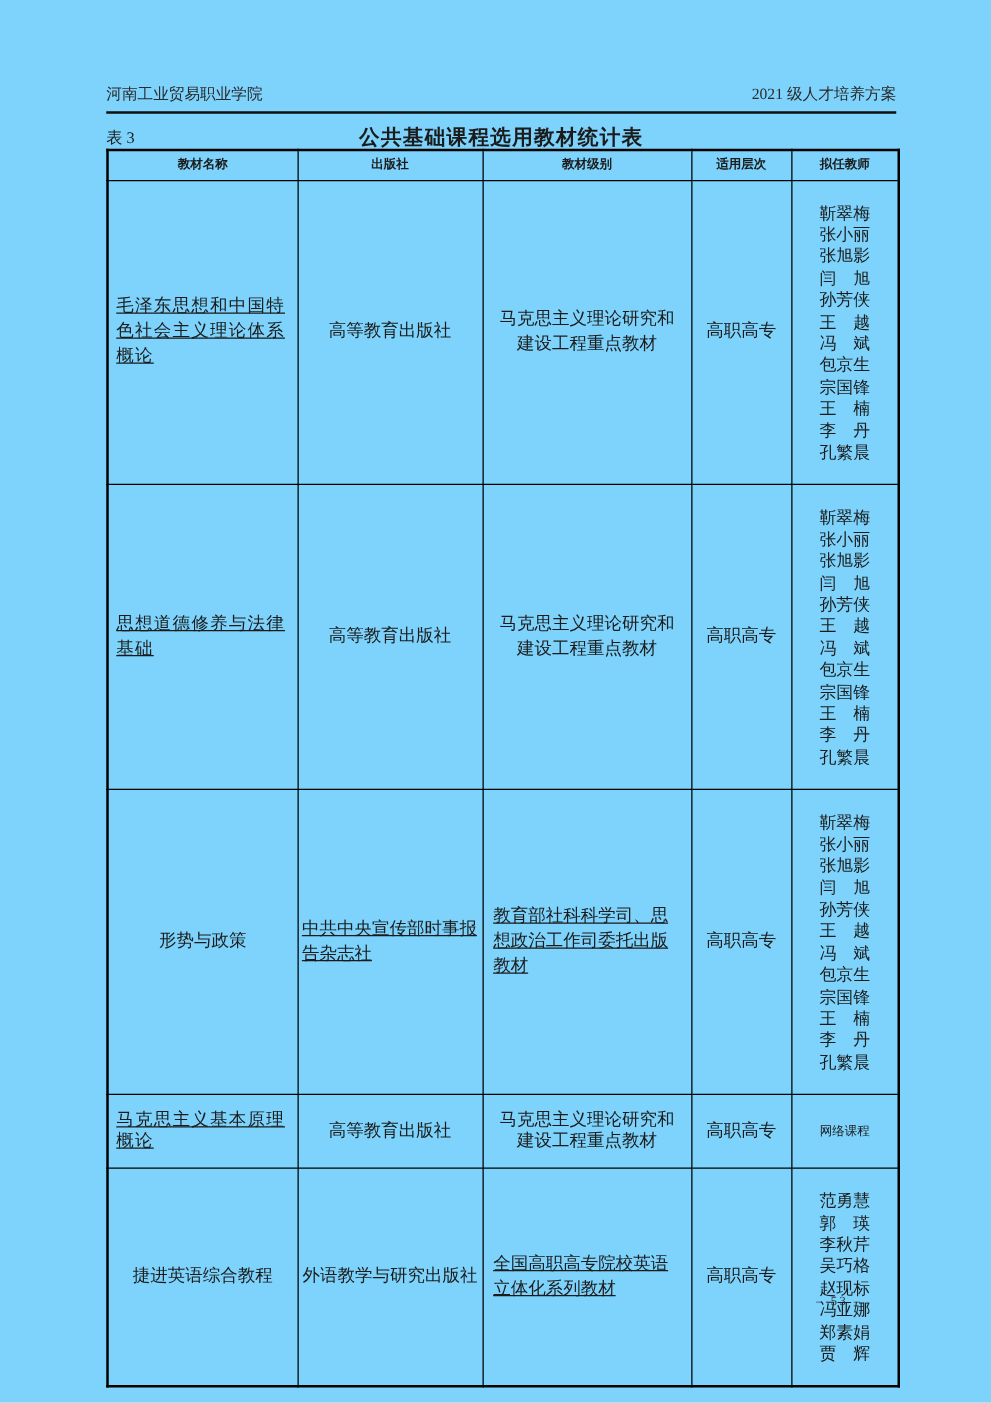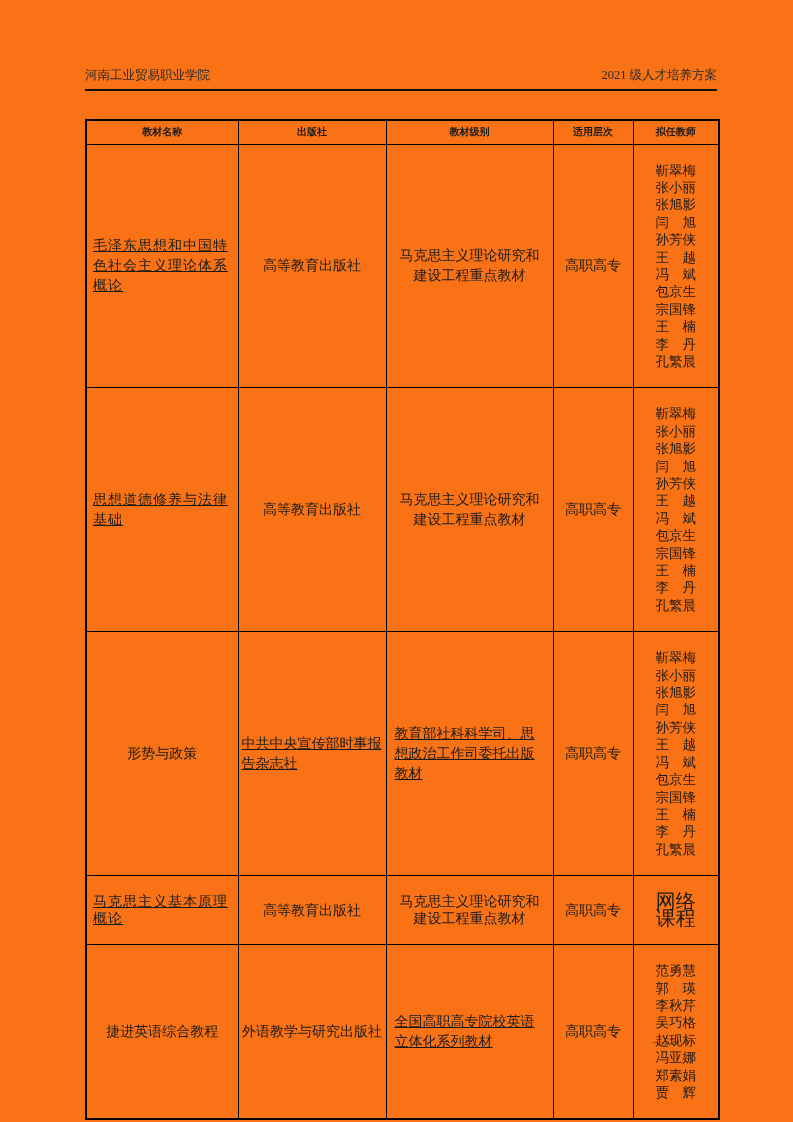--- a/index.html
+++ b/index.html
@@ -2,21 +2,21 @@
 <html><head>
 <meta charset="utf-8">
 <style>
   * { margin: 0; padding: 0; box-sizing: border-box; }
   html, body { background: #e8e8e8; }
   .page {
     position: relative;
     width: 793px;
     height: 1122px;
     margin: 0 auto;
-    background: #f97316;
+    background: #7dd3fc;
     color: #1b1b1b;
     font-family: "Liberation Serif", "DejaVu Serif", serif;
     overflow: hidden;
   }
   .doc-header {
     position: absolute;
     left: 85px;
     width: 632px;
     top: 67px;
     display: flex;
@@ -87,21 +87,21 @@
   td.c-level     { padding: 12px 8px; margin-left: 29px; }
   td.c-tier      { padding: 0; text-align: center; }
   td.c-teachers  { padding: 17px; text-align: center; }
   .al-left   { text-align: left; text-decoration: underline; }
   .al-center { text-align: center; }
   .teacher-line {
     line-height: 17.4px;
     font-size: 13.5px;
     text-align: center;
   }
-  td.c-teachers.single { font-size: 20px; }
+  td.c-teachers.single { font-size: 10px; }
   .page-number {
     position: absolute;
     top: 1036px;
     right: 103px;
     font-size: 10px;
     color: #2e2e2e;
     letter-spacing: 2px;
   }
 </style>
 </head>
@@ -109,20 +109,24 @@
 
 <div class="page">
 
   <div class="doc-header">
     <span>河南工业贸易职业学院</span>
     <span>2021 级人才培养方案</span>
   </div>
 
   <div class="header-rule"></div>
 
+  <div class="caption-row">
+    <span class="table-label">表 3</span>
+    <div class="page-title">公共基础课程选用教材统计表</div>
+  </div>
 
   <table class="main-table">
     <colgroup>
       <col style="width:152px">
       <col style="width:148px">
       <col style="width:167px">
       <col style="width:80px">
       <col style="width:86px">
     </colgroup>
     <thead>

